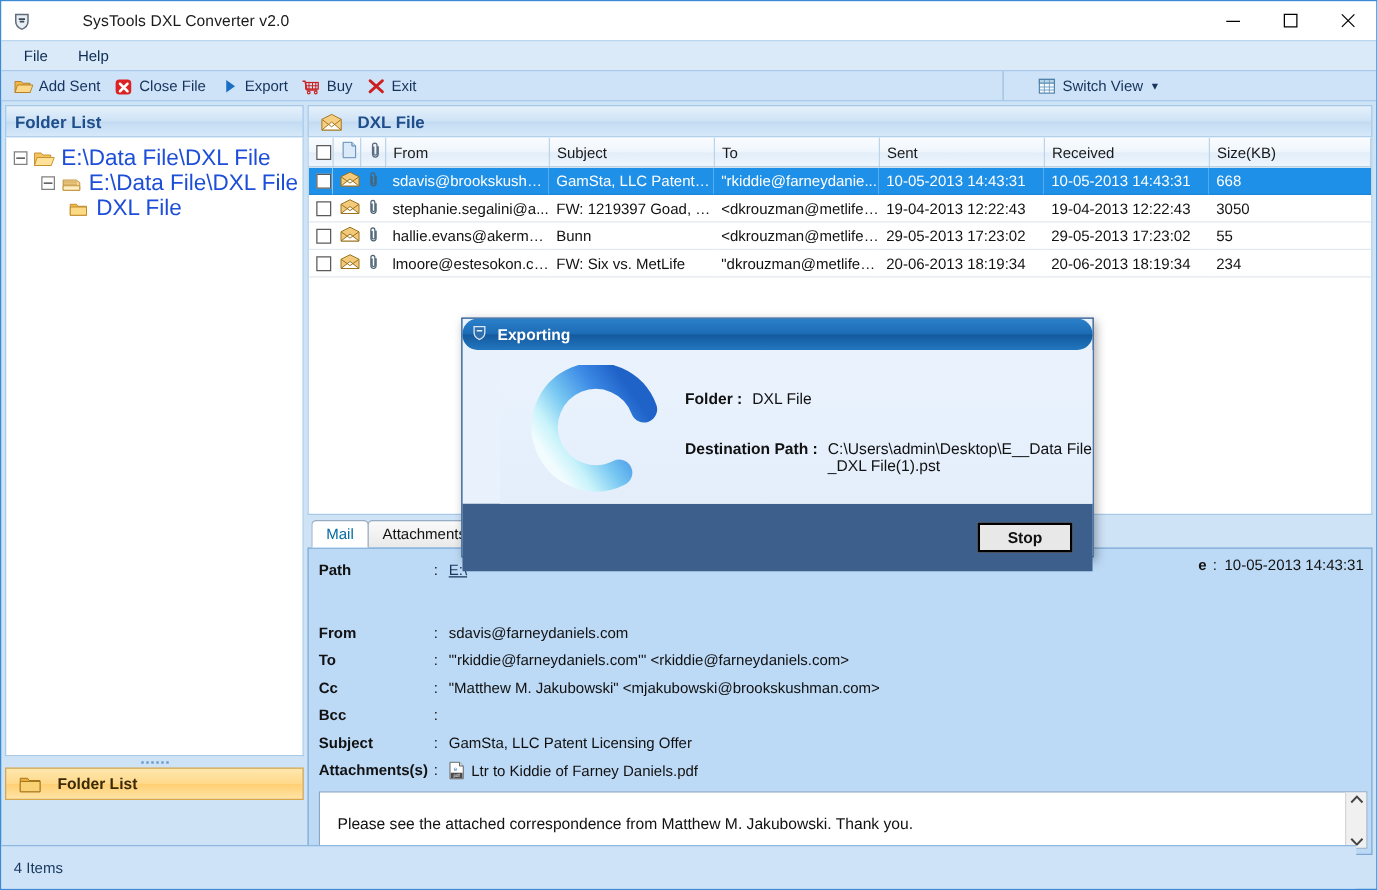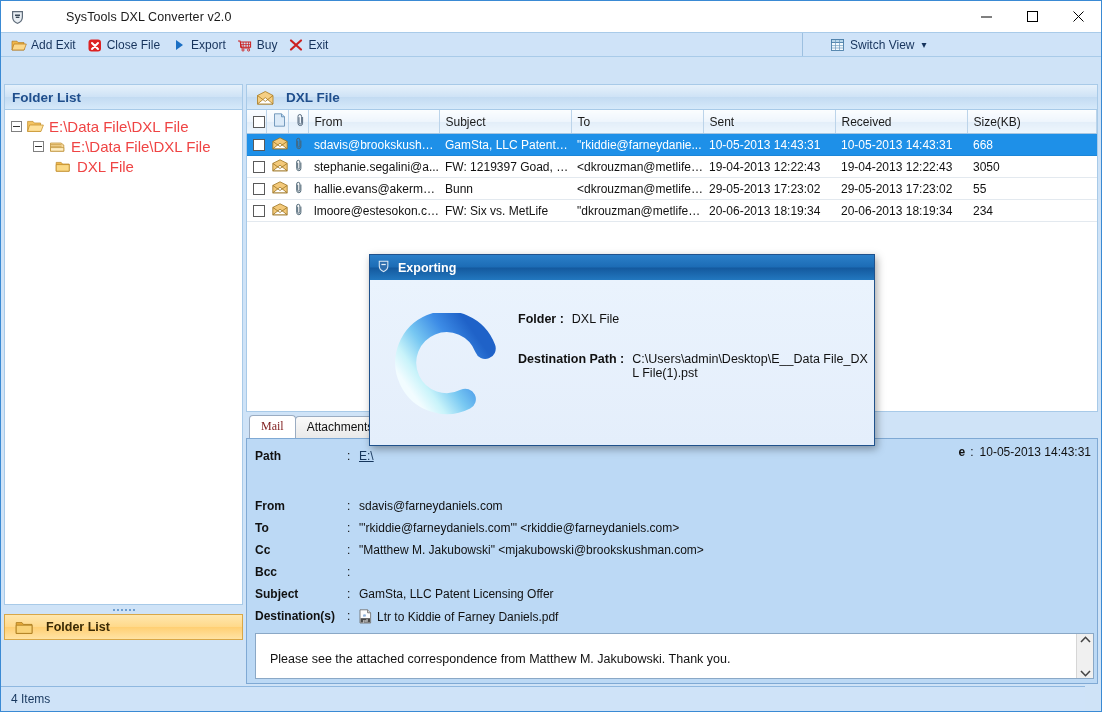--- a/index.html
+++ b/index.html
@@ -85,21 +85,21 @@
   .panel-hdr {
     height:26px; background:linear-gradient(to bottom,#e6f1fb 0%,#cfe3f6 48%,#c3dbf2 52%,#d6e9fa 100%);
     border:1px solid #a8cae8;
     display:flex; align-items:center; padding-left:7px;
     font-weight:bold; font-size:13.5px; color:#1f4e8c;
   }
   .tree {
     flex:1; background:#ffffff; border:1px solid #a8cae8; border-top:none;
     padding:6px 0 0 6px; overflow:hidden;
   }
-  .tnode { display:flex; align-items:center; height:20px; font-size:15px; color:#ef4444; }
+  .tnode { display:flex; align-items:center; height:20px; font-size:18px; color:#1d4ed8; }
   .tnode.lvl2 { padding-left:22px; }
   .tnode.lvl3 { padding-left:44px; }
   .expander {
     width:11px; height:11px; border:1px solid #808080; background:#fff;
     display:flex; align-items:center; justify-content:center;
     margin-right:5px; flex:none; position:relative;
   }
   .expander::before {
     content:""; position:absolute; width:7px; height:1px; background:#333;
   }
@@ -158,21 +158,21 @@
     flex:1; margin-top:4px; display:flex; flex-direction:column; min-height:0;
     position:relative;
   }
   .tabs { display:flex; align-items:flex-end; height:22px; padding-left:3px; }
   .tab {
     padding:3px 11px 4px 11px; font-size:12px; color:#111;
     border:1px solid #9aacc2; border-bottom:none;
     border-radius:4px 4px 0 0; margin-right:-1px;
     background:linear-gradient(to bottom,#fafafa,#e9e9e9);
   }
-  .tab.active { background:#ffffff; position:relative; z-index:3; color:#7f1d1d;font-family:Liberation Serif, serif; }
+  .tab.active { background:#ffffff; position:relative; z-index:3; color:#0369a1; }
   .tabbody {
     flex:1; background:#bcd9f5; border:1px solid #7fa9d4;
     display:flex; flex-direction:column; min-height:0; position:relative;
   }
   .fields { padding:4px 0 0 8px; }
   .frow { display:flex; font-size:12px; color:#111; height:22px; align-items:center; }
   .flabel { width:92px; font-weight:bold; flex:none; color:#111; }
   .fcolon { width:12px; flex:none; }
   .fval { white-space:nowrap; }
   .fval.link { text-decoration:underline; color:#16365c; }
@@ -189,41 +189,42 @@
   .vscroll {
     position:absolute; right:0; top:0; bottom:0; width:17px;
     background:#f0f0f0; border-left:1px solid #d6d6d6;
     display:flex; flex-direction:column; align-items:center; justify-content:center; gap:8px;
   }
   .chev { display:block; }
   .att-ico { width:13px; height:15px; margin-right:5px; display:inline-block; vertical-align:-3px; }
 
   
   .statusbar {
-    position:absolute; left:0; right:16px; bottom:0; height:25px;
+    position:absolute; left:0; right:16px; bottom:0; height:35px;
     background:#cfe3f8; border-top:1px solid #8fb8e0;
     display:flex; align-items:center; padding-left:10px;
     font-size:12px; color:#17375e;
   }
   .modal {
     position:absolute; left:368px; top:253px; width:506px; height:192px;
     background:#e9f2fc; border:1px solid #20528c;
     box-shadow:2px 3px 8px rgba(0,0,0,0.35);
     display:flex; flex-direction:column;
   }
   .modal-title {
     height:25px; flex:none;
     background:linear-gradient(to bottom,#2b7fc9 0%,#1c6cb5 48%,#14599e 52%,#2277bf 100%);
     display:flex; align-items:center; padding-left:7px; gap:7px;
-    color:#fff; font-weight:bold; font-size:12.5px;
+    color:#fff; font-weight:bold; font-size:12.5px;border-radius:12px;
   }
   .modal-body {
     flex:1; display:flex; padding:12px 0 0 0;
     background:linear-gradient(to bottom,#eaf3fd,#e4eefb);
     position:relative;
+    margin-left:30px;
   }
   .spinner-cell { width:148px; flex:none; display:flex; align-items:center; justify-content:center; padding-bottom:4px; }
   .modal-fields { flex:1; padding-top:20px; }
   .mrow { display:flex; font-size:12.5px; color:#111; margin-bottom:26px; }
   .mrow:last-child { margin-bottom:0; }
   .mlabel { font-weight:bold; white-space:nowrap; }
   .mval { padding-left:8px; max-width:283px; word-break:break-all; }
   .modal-footer {
     height:54px; flex:none; background:#3c5f8c;
     display:flex; align-items:center; justify-content:flex-end;
@@ -263,32 +264,36 @@
       </div>
       <div class="win-btn">
         <svg width="13" height="13" viewBox="0 0 13 13">
             <line x1="1.5" y1="1.5" x2="11.5" y2="11.5" stroke="#000" stroke-width="1"></line>
             <line x1="11.5" y1="1.5" x2="1.5" y2="11.5" stroke="#000" stroke-width="1"></line>
           </svg>
       </div>
     </div>
   </div>
 
+  <div class="menubar">
+    <div class="menu-item">File</div>
+    <div class="menu-item">Help</div>
+  </div>
 
   <div class="toolbar">
     <div class="tb-group">
 
       <div class="tb-btn">
         <span class="tb-icon">
           <svg width="16" height="16" viewBox="0 0 16 16">
             <path d="M1 4.2 L6 4.2 L7.2 5.6 L13 5.6 L13 13 L1 13 Z" fill="#f0b74a" stroke="#b4791b" stroke-width="0.7"></path>
             <path d="M3 7 L15.3 7 L13.1 13 L1 13 Z" fill="#fcd88a" stroke="#b4791b" stroke-width="0.7"></path>
           </svg>
         </span>
-        <span>Add Exit</span>
+        <span>Add Sent</span>
       </div>
 
       <div class="tb-btn">
         <span class="tb-icon">
           <svg width="16" height="16" viewBox="0 0 16 16">
             <rect x="1.5" y="2.5" width="12.5" height="12" rx="3" fill="#dd2222"></rect>
             <path d="M5 6 L11 12 M11 6 L5 12" stroke="#fff" stroke-width="2" stroke-linecap="round"></path>
           </svg>
         </span>
         <span>Close File</span>
@@ -612,21 +617,21 @@
               <span class="flabel">Bcc</span>
               <span class="fcolon">:</span>
               <span class="fval"></span>
             </div>
             <div class="frow">
               <span class="flabel">Subject</span>
               <span class="fcolon">:</span>
               <span class="fval">GamSta, LLC Patent Licensing Offer</span>
             </div>
             <div class="frow">
-              <span class="flabel">Destination(s)</span>
+              <span class="flabel">Attachments(s)</span>
               <span class="fcolon">:</span>
               <span class="fval">
                 <span class="att-ico">
                   <svg width="13" height="15" viewBox="0 0 13 15">
                     <path d="M1 0.8 L8.6 0.8 L11.6 3.8 L11.6 14 L1 14 Z" fill="#fdfdfd" stroke="#666" stroke-width="0.8"></path>
                     <path d="M8.6 0.8 L8.6 3.8 L11.6 3.8" fill="#dcdcdc" stroke="#666" stroke-width="0.8"></path>
                     <rect x="1.6" y="9.2" width="9.4" height="4.3" fill="#4a4a4a"></rect>
                     <text x="6.3" y="12.8" font-size="3.6" fill="#fff" text-anchor="middle" font-family="Liberation Sans, sans-serif">pdf</text>
                     <text x="4.2" y="8.2" font-size="5" fill="#2f6fbb" font-family="Liberation Sans, sans-serif">e</text>
                   </svg>
@@ -697,15 +702,18 @@
           <span class="mlabel">Folder :</span>
           <span class="mval">DXL File</span>
         </div>
         <div class="mrow">
           <span class="mlabel">Destination Path :</span>
           <span class="mval">C:\Users\admin\Desktop\E__Data File_DXL File(1).pst</span>
         </div>
       </div>
     </div>
 
+    <div class="modal-footer">
+      <div class="stop-btn">Stop</div>
+    </div>
   </div>
 
 </div>
 
 </body></html>

